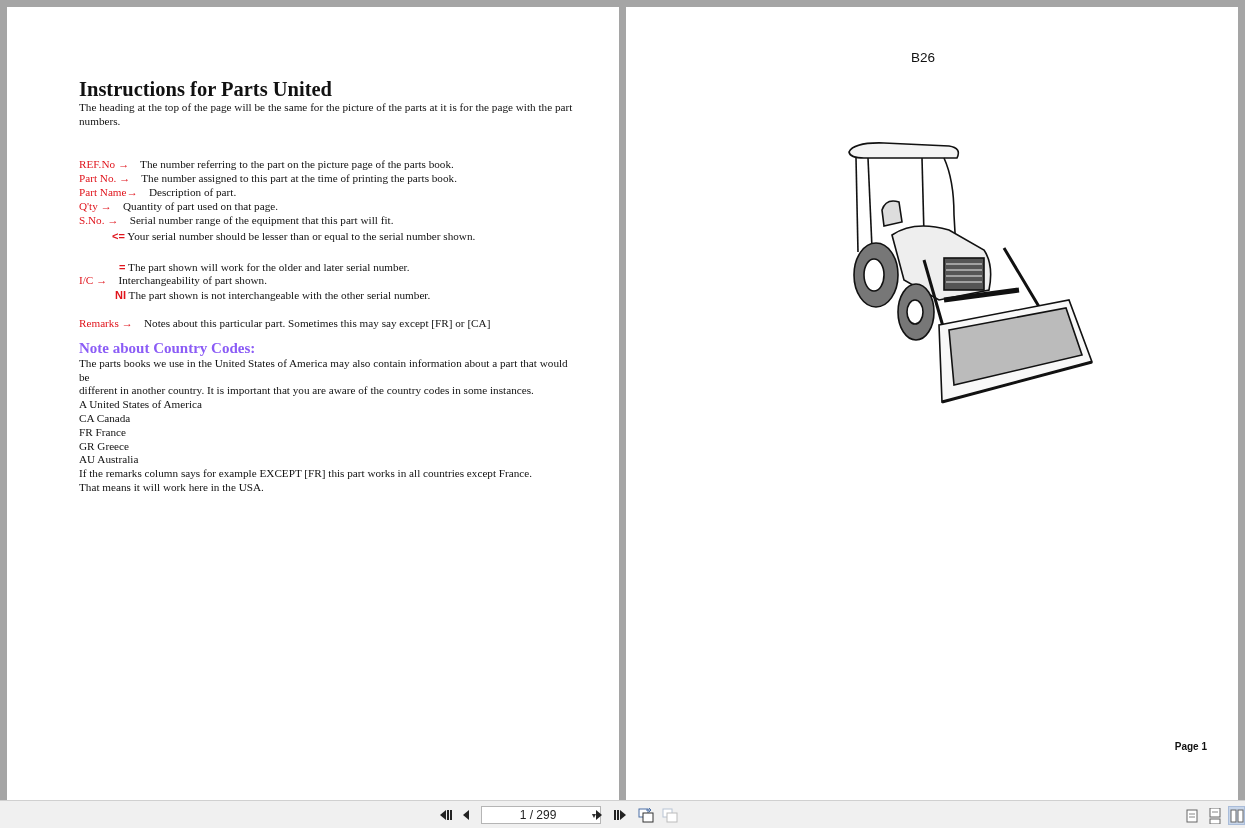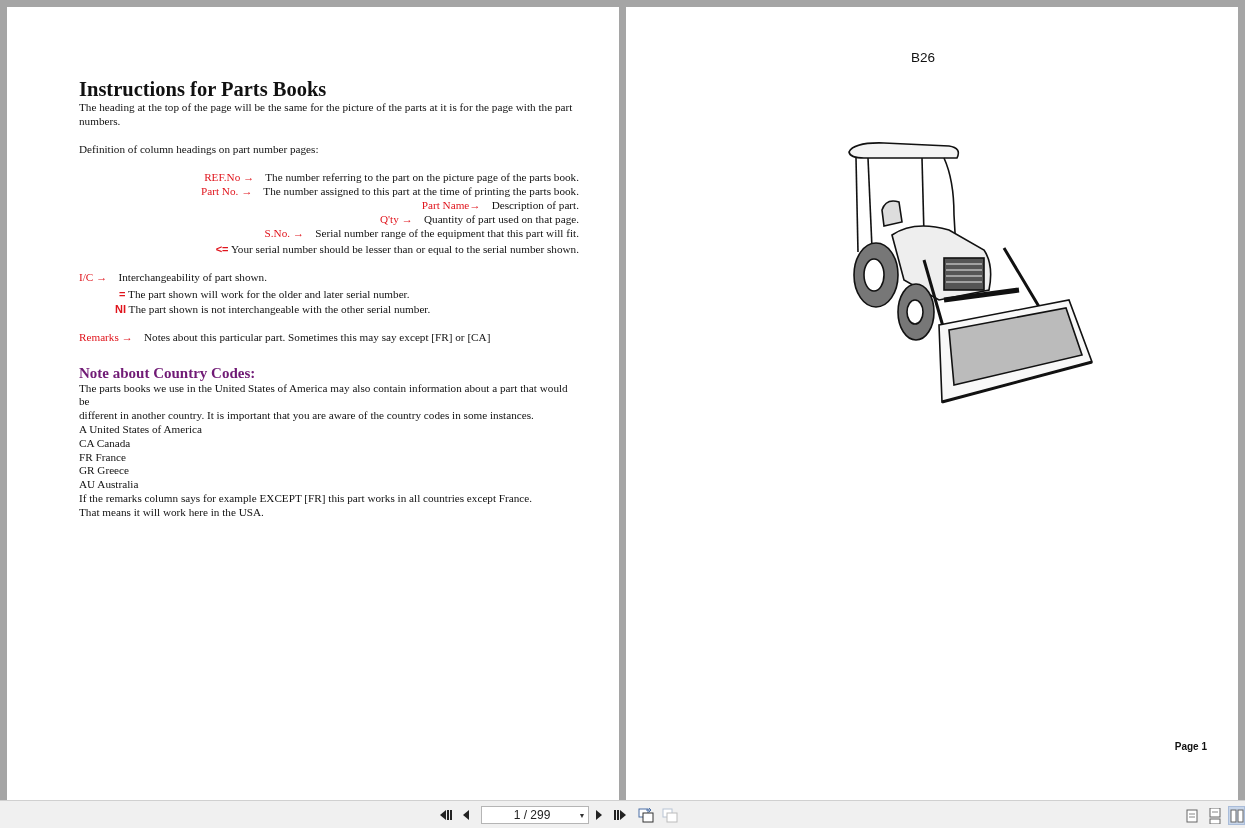--- a/index.html
+++ b/index.html
@@ -19,72 +19,71 @@
     position:absolute; left:72px; top:70px; width:500px;
     font-size:11.2px; line-height:13.8px; color:#111;
   }
   .title {
     font-size:20.5px; font-weight:bold; line-height:24px; margin:0;
   }
   .red { color:#e0141c; }
   .row { white-space:nowrap; }
   .p { margin:0; }
   .gap { height:14px; }
-  .defs .row { line-height:14px;text-align:right; }
+  .defs .row { line-height:14px; }
   .sym { font-weight:bold; color:#e0141c; font-family:"Liberation Sans", sans-serif; font-size:11px; }
   .indent { padding-left:33px; }
   .indent2 { padding-left:40px; }
   .indent3 { padding-left:36px; }
-  .note-title { font-size:15px; font-weight:bold; color:#701a75; margin-top:20px; line-height:17px;}
+  .note-title { font-size:15px; font-weight:bold; color:#8b5cf6; margin-top:9px; line-height:17px;}
   .b26 {
     position:absolute; left:285px; top:43px;
     font-family:"Liberation Sans", sans-serif; font-size:13.5px; color:#111;
   }
   .pagenum {
     position:absolute; right:31px; top:734px;
     font-family:"Liberation Sans", sans-serif; font-size:10px; font-weight:bold; color:#111;
   }
   .illus { position:absolute; left:218px; top:133px; width:250px; height:265px; }
   .toolbar {
     position:absolute; left:0; top:800px; width:1245px; height:28px;
     background:#f0f0f0; border-top:1px solid #d0d0d0;
     font-family:"Liberation Sans", sans-serif;
   }
   .tb-btn { position:absolute; top:6px; width:16px; height:16px; display:flex; align-items:center; justify-content:center; cursor:pointer;}
   .page-select {
-    position:absolute; left:481px; top:5px; width:108px; height:18px;
+    position:absolute; left:481px; top:5px; width:120px; height:18px;
     background:#fff; border:1px solid #b5b5b5; box-sizing:border-box;
     font-size:12px; color:#222; display:flex; align-items:center;
   }
   .page-select .val { flex:1; text-align:center; padding-left:6px; }
   .page-select .caret { width:12px; font-size:7px; color:#333; text-align:center; }
   .view-btn { position:absolute; top:5px; width:18px; height:19px; display:flex; align-items:center; justify-content:center; }
   .view-btn.active { background:#c8d6ea; border:1px solid #a9bcd9; box-sizing:border-box; }
 </style>
 </head>
 <body>
 
 <div class="page" id="page-left">
   <div class="content">
-    <h1 class="title">Instructions for Parts Books</h1>
+    <h1 class="title">Instructions for Parts United</h1>
     <p class="p">The heading at the top of the page will be the same for the picture of the parts at it is for the page with the part numbers.</p>
     <div class="gap"></div>
-    <p class="p">Definition of column headings on part number pages:</p>
     <div class="gap"></div>
     <div class="defs">
       <div class="row"><span class="red">REF.No →</span>&nbsp;&nbsp;&nbsp; <span>The number referring to the part on the picture page of the parts book.</span></div>
       <div class="row"><span class="red">Part No. →</span>&nbsp;&nbsp;&nbsp; <span>The number assigned to this part at the time of printing the parts book.</span></div>
       <div class="row"><span class="red">Part Name→</span>&nbsp;&nbsp;&nbsp; <span>Description of part.</span></div>
       <div class="row"><span class="red">Q'ty →</span>&nbsp;&nbsp;&nbsp; <span>Quantity of part used on that page.</span></div>
       <div class="row"><span class="red">S.No. →</span>&nbsp;&nbsp;&nbsp; <span>Serial number range of the equipment that this part will fit.</span></div>
       <div class="row indent" style="margin-top:2px;"><span class="sym">&lt;=</span> <span>Your serial number should be lesser than or equal to the serial number shown.</span></div>
     </div>
     <div class="gap" style="height:15px;"></div>
+    <div class="row indent2" style="margin-top:3px;"><span class="sym">=</span> <span>The part shown will work for the older and later serial number.</span></div>
     <div class="row"><span class="red">I/C →</span>&nbsp;&nbsp;&nbsp; <span>Interchangeability of part shown.</span></div>
-    <div class="row indent2" style="margin-top:3px;"><span class="sym">=</span> <span>The part shown will work for the older and later serial number.</span></div>
     <div class="row indent3" style="margin-top:1px;"><span class="sym">NI</span> <span>The part shown is not interchangeable with the other serial number.</span></div>
     <div class="gap"></div>
     <div class="row"><span class="red">Remarks →</span>&nbsp;&nbsp;&nbsp; <span>Notes about this particular part. Sometimes this may say except [FR] or [CA]</span></div>
     <div class="note-title">Note about Country Codes:</div>
     <p class="p">The parts books we use in the United States of America may also contain information about a part that would be</p>
     <p class="p">different in another country. It is important that you are aware of the country codes in some instances.</p>
     <p class="p">A United States of America</p>
     <p class="p">CA Canada</p>
     <p class="p">FR France</p>
     <p class="p">GR Greece</p>

